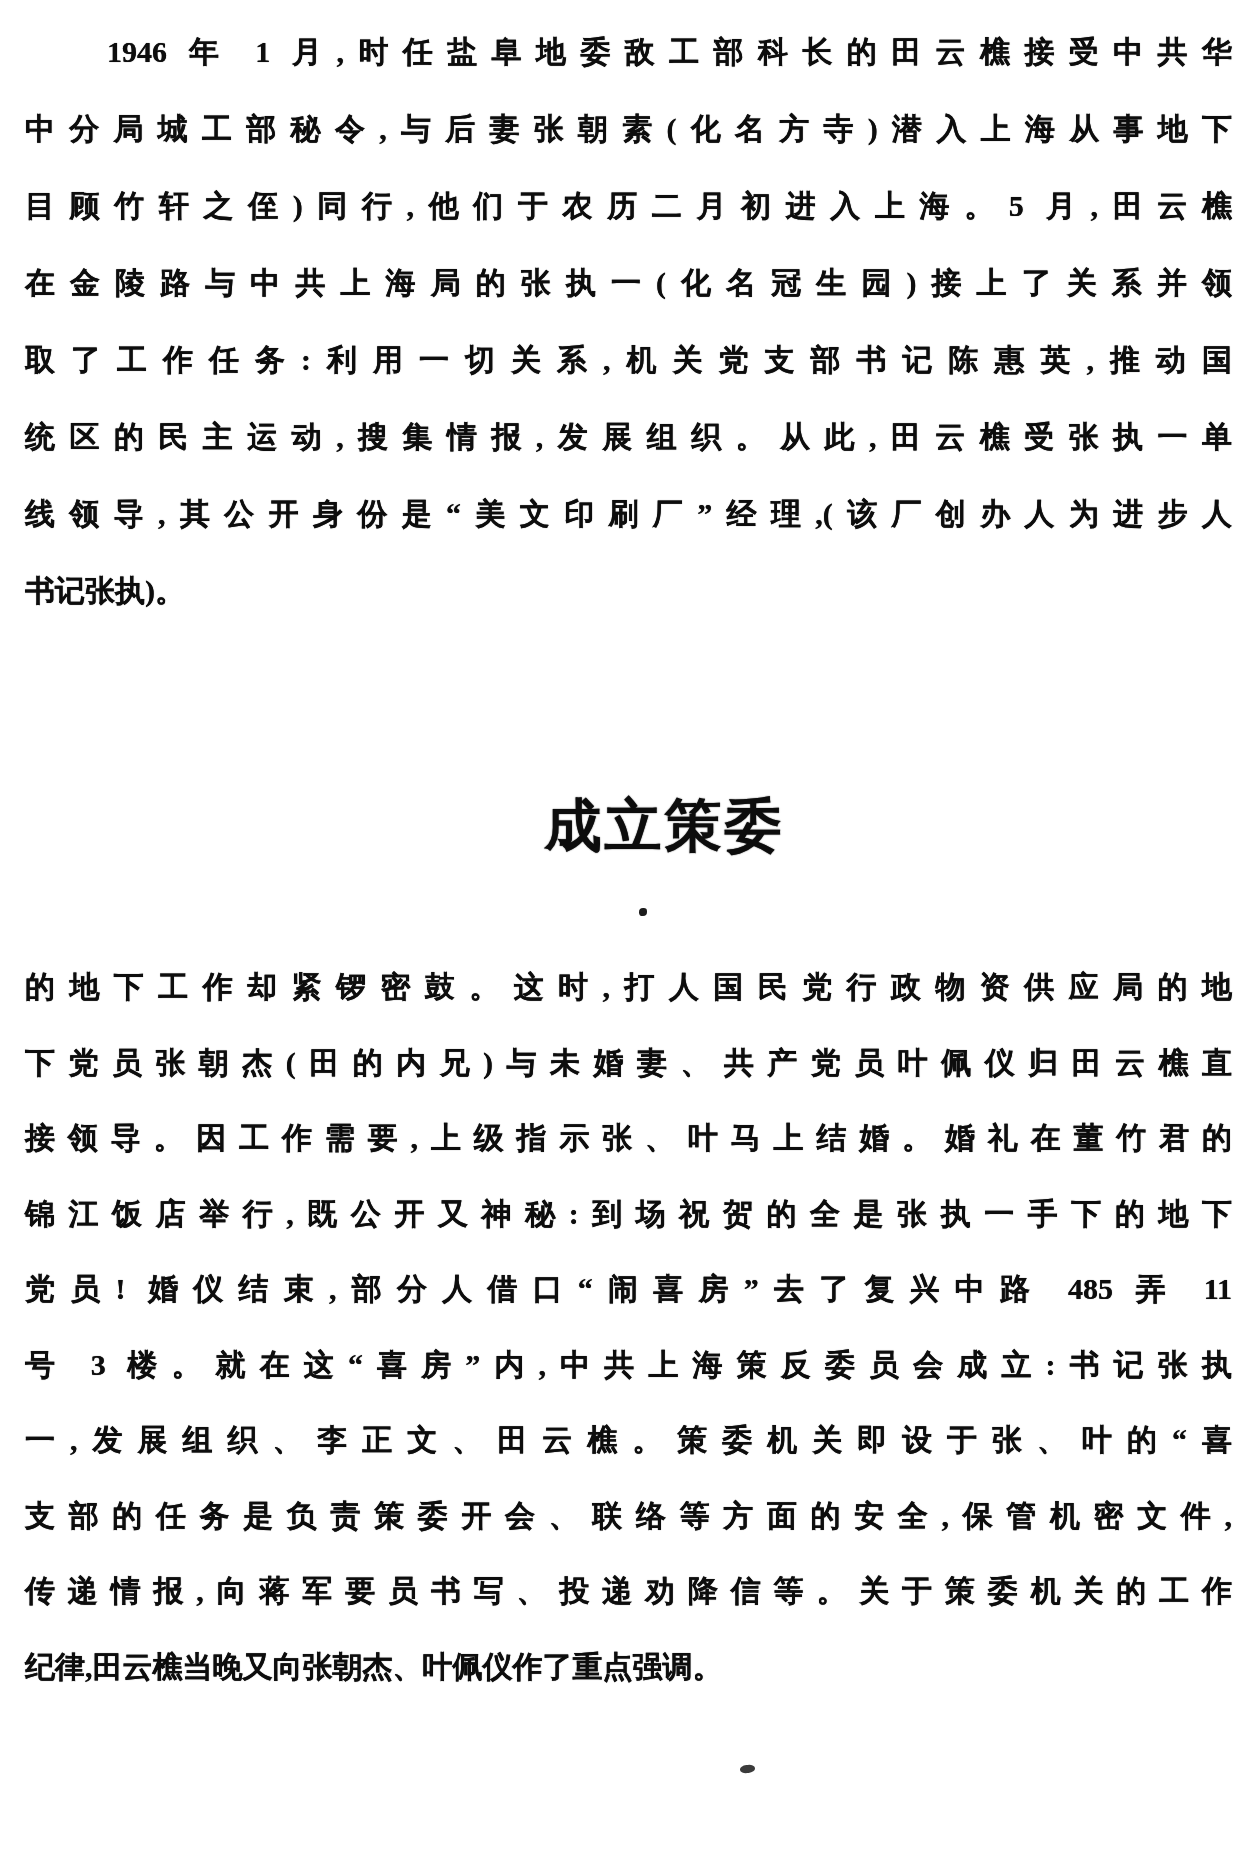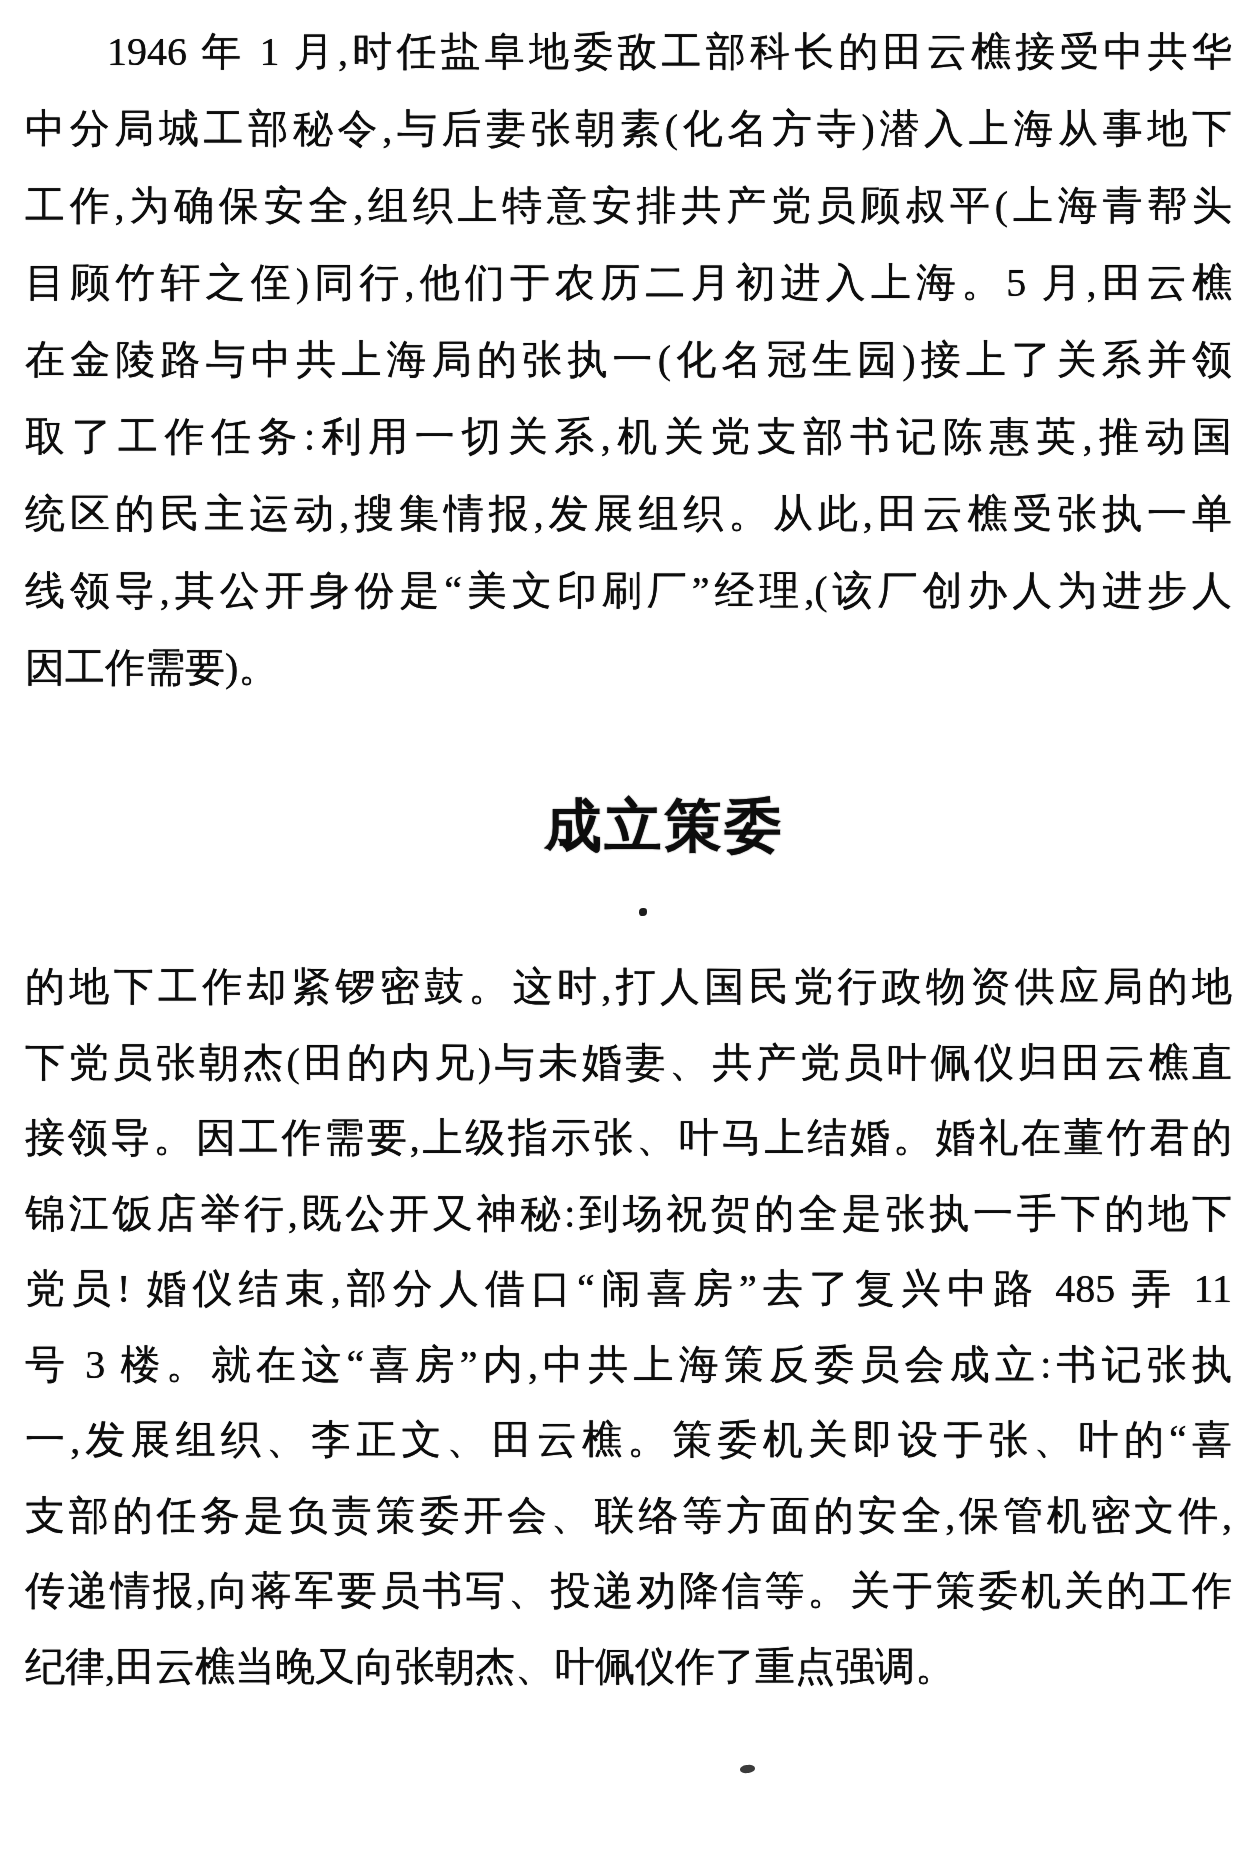--- a/index.html
+++ b/index.html
@@ -20,29 +20,30 @@
     inset: 0;
   }
   .para {
     position: absolute;
     left: 25px;
     width: 1207px;
   }
   #para1 { top: 13px; }
   #para2 { top: 949px; }
   .text-line {
-    font-size: 40px;
+    font-size: 30px;
     line-height: 77px;
     height: 77px;
     text-align: justify;
     text-align-last: justify;
     text-justify: inter-character;
     white-space: nowrap;
     overflow: visible;
     text-shadow: 0 0 0.7px currentColor; 
+    font-weight: bold;
   }
   #para2 .text-line {
     line-height: 75.5px;
     height: 75.5px;
   }
   .text-line.first { text-indent: 82px; }
   .text-line.last  { text-align-last: left; }
   .heading {
     position: absolute;
     top: 790px;
@@ -79,27 +80,26 @@
   }
 </style>
 </head>
 <body>
 
 <main class="page">
 
   <section class="para" id="para1">
       <div class="text-line first">1946 年 1 月,时任盐阜地委敌工部科长的田云樵接受中共华</div>
       <div class="text-line">中分局城工部秘令,与后妻张朝素(化名方寺)潜入上海从事地下</div>
-      <div class="text-line">工作,为确保安全,组织上特意安排共产党员顾叔平(上海青帮头</div>
       <div class="text-line">目顾竹轩之侄)同行,他们于农历二月初进入上海。5 月,田云樵</div>
       <div class="text-line">在金陵路与中共上海局的张执一(化名冠生园)接上了关系并领</div>
       <div class="text-line">取了工作任务:利用一切关系,机关党支部书记陈惠英,推动国</div>
       <div class="text-line">统区的民主运动,搜集情报,发展组织。从此,田云樵受张执一单</div>
       <div class="text-line">线领导,其公开身份是“美文印刷厂”经理,(该厂创办人为进步人</div>
-      <div class="text-line last">因工作需要)。</div>
+      <div class="text-line last">书记张执)。</div>
     </section>
 
   <h2 class="heading">成立策委</h2>
 
   <span class="ink-dot"></span>
 
   <section class="para" id="para2">
       <div class="text-line">的地下工作却紧锣密鼓。这时,打人国民党行政物资供应局的地</div>
       <div class="text-line">下党员张朝杰(田的内兄)与未婚妻、共产党员叶佩仪归田云樵直</div>
       <div class="text-line">接领导。因工作需要,上级指示张、叶马上结婚。婚礼在董竹君的</div>

